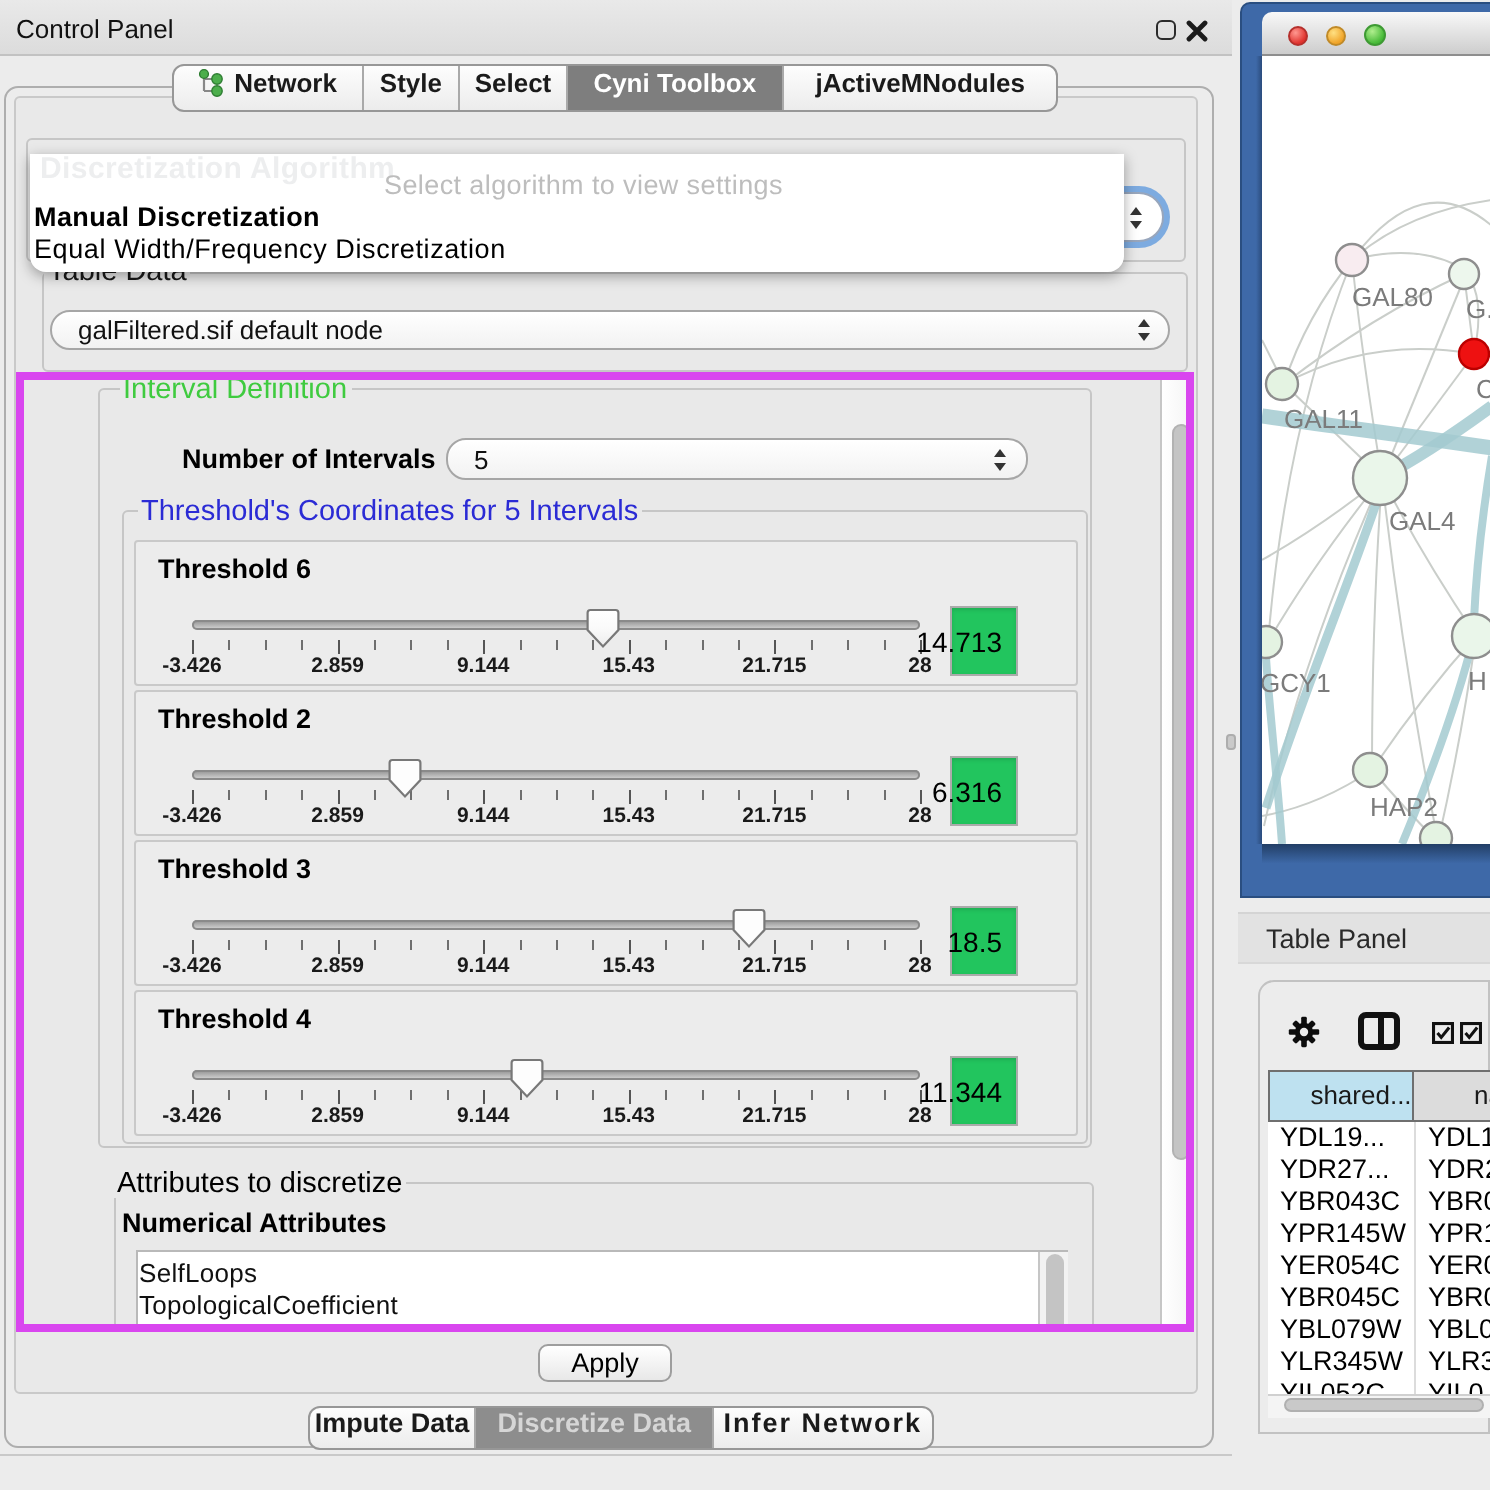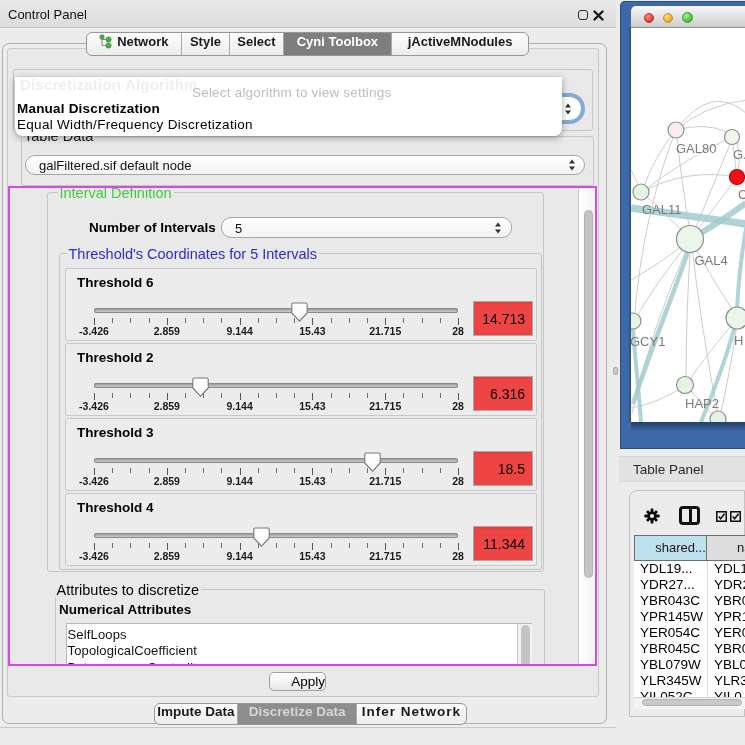--- a/index.html
+++ b/index.html
@@ -17,21 +17,21 @@
 .seg{position:absolute;display:flex;border:1px solid #979797;border-radius:6px;background:linear-gradient(#FDFDFD,#ECECEC);overflow:hidden}
 .seg .it{display:flex;align-items:center;justify-content:center;font-size:13px;font-weight:bold;color:#1a1a1a;border-right:1px solid #A9A9A9;height:100%;padding-bottom:5px}
 .seg .it:last-child{border-right:none}
 .seg .sel{background:#7E7E7E;color:#FFF}
 .tbox{position:absolute;left:55px;width:472px;height:73px;background:#ECECEC;border:1px solid #C9C9C9;border-radius:2px}
 .tbox .tl{position:absolute;left:11px;top:6px;font-size:13.5px;font-weight:bold;color:#000}
 .track{position:absolute;left:28px;top:39px;width:364px;height:5px;background:linear-gradient(#8F8F8F,#D9D9D9);border-radius:2.5px;box-shadow:inset 0 0 0 1px #8A8A8A}
 .ticks{position:absolute;left:28px;top:49px;width:366px;height:7px;background:repeating-linear-gradient(to right,#555 0 1px,transparent 1px 72.8px) 0 0/365px 7px no-repeat,repeating-linear-gradient(to right,#6e6e6e 0 1px,transparent 1px 18.2px) 0 0/365px 5px no-repeat}
 .tlab{position:absolute;top:56px;transform:translateX(-50%);font-size:10.5px;font-weight:bold;color:#1a1a1a}
 .thumb{position:absolute;top:33px;width:17px;height:20px}
-.vbox{position:absolute;left:407px;top:32px;width:60px;height:35px;background:#ef4444;border:1px solid #ABABAB;box-shadow:inset 0 1px 2px rgba(0,0,0,0.12)}
+.vbox{position:absolute;left:407px;top:32px;width:34px;height:35px;background:#22c55e;border:1px solid #ABABAB;box-shadow:inset 0 1px 2px rgba(0,0,0,0.12)}
 .vbox span{position:absolute;right:7px;top:50%;transform:translateY(-50%);font-size:14px;color:#000}
 </style>
 </head>
 <body>
 
 <div class="abs" style="left:0;top:0;width:616px;height:728px;background:#ECECEC;border-bottom:1px solid #C9C9C9">
 
   <div class="abs" style="left:0;top:0;width:616px;height:28px;background:linear-gradient(#E9E9E9,#DCDCDC);border-bottom:1px solid #C2C2C2"></div>
   <div class="abs" style="left:8px;top:7px;font-size:13px;color:#111">Control Panel</div>
   <div class="abs" style="left:578px;top:10px;width:10px;height:10px;border:1.6px solid #2b2b2b;border-radius:3px"></div>
@@ -62,21 +62,21 @@
      <div class="step" style="right:9px"></div>
   </div>
 
   <div class="grp" style="left:21px;top:136px;width:573px;height:50px"></div>
   <div class="grpt" style="left:22px;top:129px;color:#1a1a1a">Table Data</div>
   <div class="combo" style="left:25px;top:155px;width:560px;height:20px">
     <span class="txt">galFiltered.sif default node</span>
     <span class="step" style="right:8px"></span>
   </div>
 
-  <div class="abs" style="left:8px;top:186px;width:589px;height:480px;border:2px solid #d946ef;background:#E9E9E9;overflow:hidden">
+  <div class="abs" style="left:8px;top:186px;width:589px;height:480px;border:4px solid #d946ef;background:#E9E9E9;overflow:hidden">
 
     <div class="grp" style="left:37px;top:4px;width:497px;height:380px"></div>
     <div class="grpt" style="left:47.5px;top:-2px;color:#3FCB3F">Interval Definition</div>
 
     <div class="abs" style="left:79px;top:32px;font-size:13.5px;font-weight:bold;color:#000">Number of Intervals</div>
     <div class="combo" style="left:211px;top:29px;width:291px;height:21px">
       <span class="txt">5</span>
       <span class="step" style="right:9px"></span>
     </div>
 
@@ -165,21 +165,21 @@
     <div class="abs" style="left:56px;top:435px;width:466px;height:100px;background:#FFF;border:1px solid #B9B9B9">
       <div class="abs" style="left:0.5px;top:3px;font-size:13px;color:#111;line-height:16.4px;letter-spacing:0.15px">SelfLoops<br>TopologicalCoefficient<br>BetweennessCentrality<br></div>
       <div class="abs" style="left:450px;top:0;width:15px;height:100px;background:#F2F2F2;border-left:1px solid #C6C6C6"></div>
       <div class="abs" style="left:454px;top:1px;width:9px;height:98px;background:#C4C4C4;border-radius:4.5px 4.5px 0 0"></div>
     </div>
 
     <div class="abs" style="left:568px;top:0;width:21px;height:480px;background:linear-gradient(to right,#FFFFFF,#F0F0F0);border-left:1px solid #C6C6C6"></div>
     <div class="abs" style="left:573.5px;top:22px;width:9px;height:368px;background:#C4C4C4;border:1px solid #B2B2B2;border-radius:5px"></div>
   </div>
 
-  <div class="abs" style="left:269px;top:672px;width:57px;height:19px;border:1px solid #9E9E9E;border-radius:5px;background:linear-gradient(#FFFFFF,#E8E8E8);text-align:right;font-size:13.5px;line-height:17px;color:#000">Apply</div>
+  <div class="abs" style="left:269px;top:672px;width:67px;height:19px;border:1px solid #9E9E9E;border-radius:5px;background:linear-gradient(#FFFFFF,#E8E8E8);text-align:center;font-size:13.5px;line-height:17px;color:#000">Apply</div>
 
   <div class="seg" style="left:153.5px;top:702.5px;width:313.5px;height:22.5px">
     <div class="it" style="width:84.5px;font-size:13.5px">Impute Data</div>
     <div class="it sel" style="width:119px;background:#8D8D8D;color:#D6D6D6;font-size:13.5px">Discretize Data</div>
     <div class="it" style="width:110px;font-size:13.5px;letter-spacing:1px">Infer Network</div>
   </div>
 </div>
 
 <div class="abs" style="left:15px;top:77px;width:547px;height:59px;background:#FFF;border-radius:0 0 8px 8px;box-shadow:0 2px 7px rgba(0,0,0,0.35);z-index:50">
   <div class="abs" style="left:5px;top:-1px;font-size:15px;font-weight:bold;color:rgba(145,150,158,0.16);letter-spacing:0.2px">Discretization Algorithm</div>

